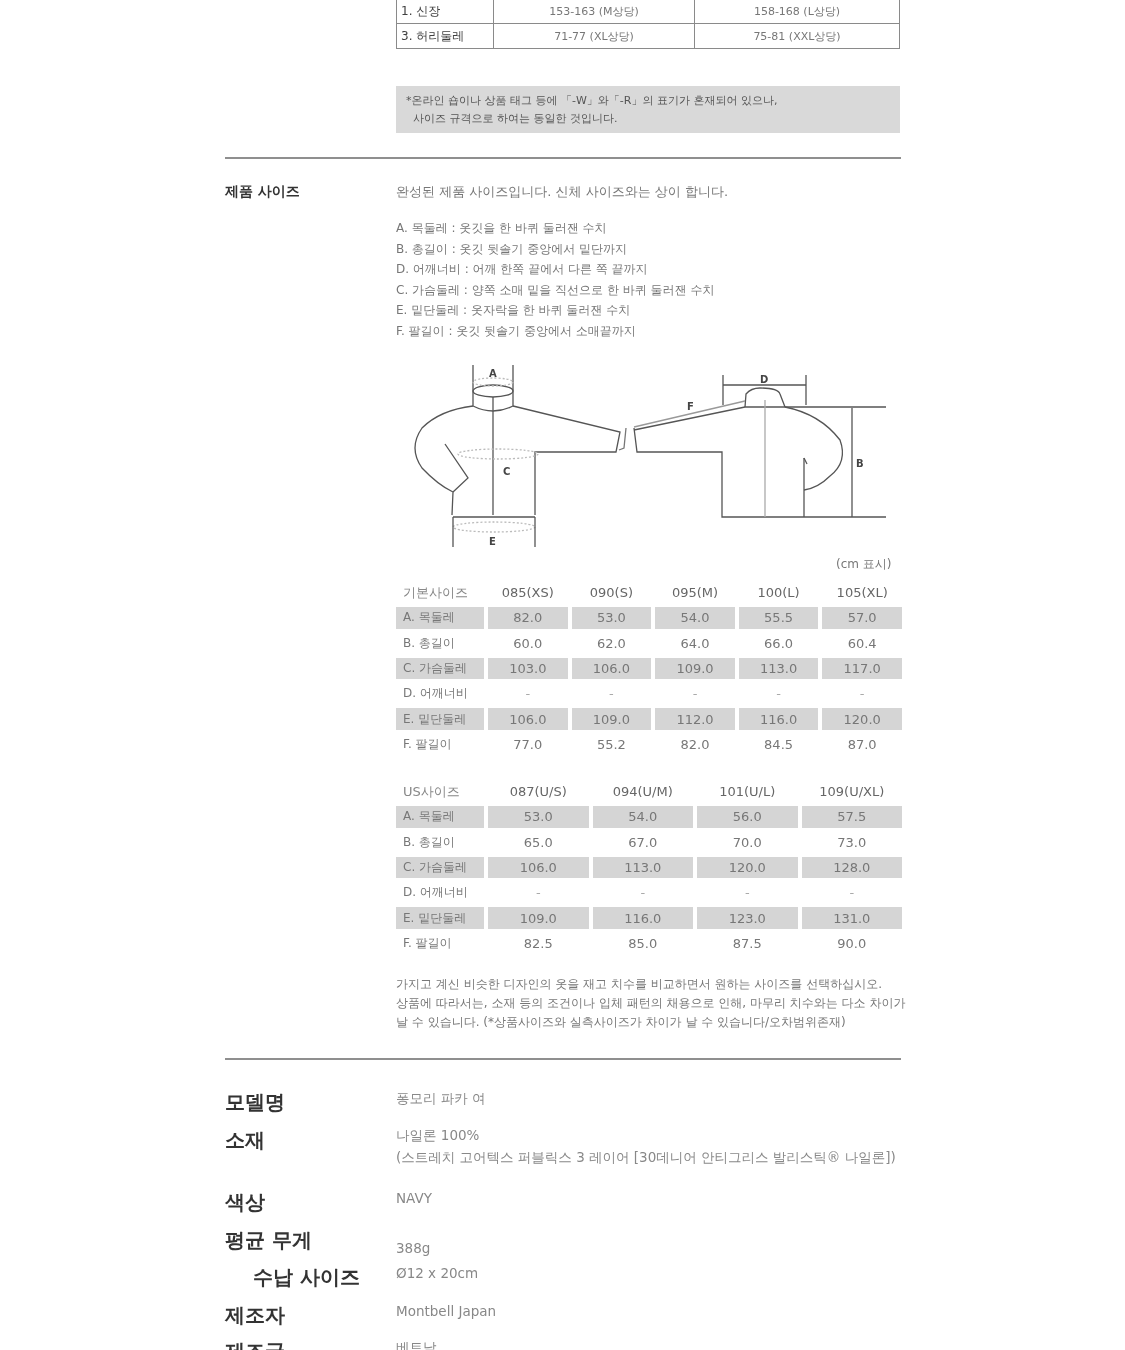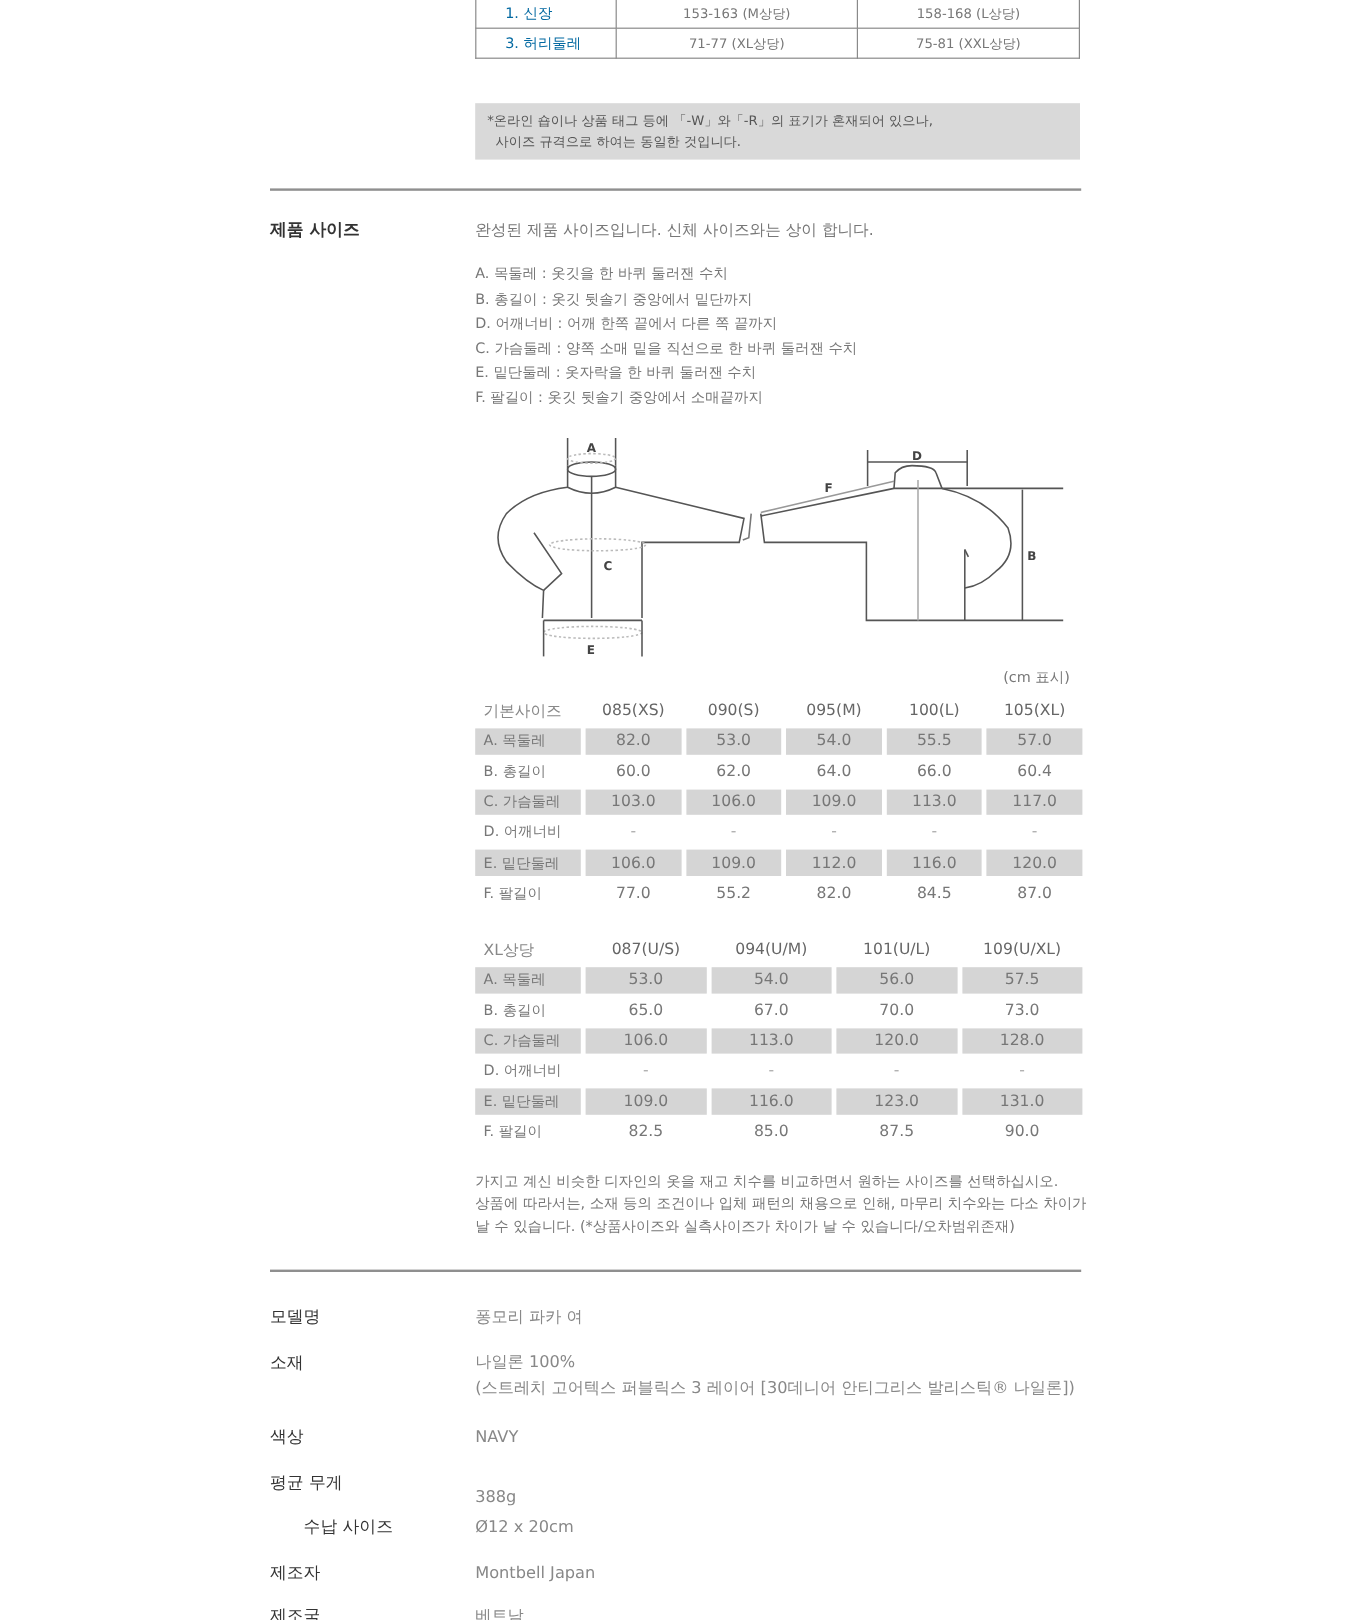--- a/index.html
+++ b/index.html
@@ -2,21 +2,21 @@
 <html><head>
 <meta charset="utf-8">
 <style>
   html, body { margin: 0; padding: 0; background: #ffffff; }
   body { width: 1125px; height: 1350px; position: relative; overflow: hidden;
          font-family: "DejaVu Sans", "Liberation Sans", sans-serif; color: #666; }
 
   
   .top-table { position: absolute; left: 396px; top: -2px; width: 504px; border-collapse: collapse; }
   .top-table td { border: 1.5px solid #8a8a8a; height: 24px; padding: 0; font-size: 11px; color: #777; text-align: center; }
-  .top-table td.lbl { text-align: left; padding-left: 24px; width: 92px; font-size: 12px; color: #0369a1; }
+  .top-table td.lbl { text-align: left; padding-left: 4px; width: 92px; font-size: 12px; color: #404040; }
   .top-table td.c1 { width: 200px; }
   .note-box { position: absolute; left: 396px; top: 86px; width: 504px; height: 47px; background: #d9d9d9; box-sizing: border-box; padding: 6px 10px; font-size: 11px; color: #555; line-height: 18px; }
   .note-box span { display: block; }
   .note-box span + span { padding-left: 7px; }
 
   .divider { position: absolute; left: 225px; width: 676px; height: 2px; background: #8f8f8f; }
 
   .section-label { position: absolute; left: 225px; font-size: 14px; font-weight: bold; color: #333; }
   .intro { position: absolute; left: 396px; top: 183px; font-size: 13px; color: #777; }
   .defs { position: absolute; left: 396px; top: 218px; font-size: 12px; color: #777; line-height: 20.5px; }
@@ -33,21 +33,21 @@
   .grid .lbl { justify-content: flex-start; padding-left: 7px; width: 88px; font-size: 12px; color: #777; }
   .grid .head .cell { font-size: 13px; color: #666; }
   .grid .head .lbl { color: #888; }
   .grid .shaded .cell { background: #d5d5d5; margin-top: 2px; margin-bottom: 2px; }
   .grid .dash { color: #aaa; }
   .grid5 .cell.v { width: 79.6px; }
   .grid4 .cell.v { width: 100.5px; }
 
   .footer-note { position: absolute; left: 396px; top: 975px; width: 510px; font-size: 12px; color: #777; line-height: 19px; }
 
-  .spec-label { position: absolute; left: 225px; font-size: 14px; font-weight: normal; color: #333; }
+  .spec-label { position: absolute; left: 225px; font-size: 20px; font-weight: bold; color: #333; }
   .spec-value { position: absolute; left: 396px; font-size: 13.5px; color: #888; line-height: 22px; }
 </style>
 </head>
 <body>
 
 <table class="top-table">
   <tbody>
       <tr>
     <td class="lbl">1. 신장</td>
     <td class="c1">153-163 (M상당)</td>
@@ -188,21 +188,21 @@
     <div class="cell v">77.0</div>
     <div class="cell v">55.2</div>
     <div class="cell v">82.0</div>
     <div class="cell v">84.5</div>
     <div class="cell v">87.0</div>
   </div>
 </div>
 
 <div class="grid grid4" style="top:779px;">
   <div class="row head">
-    <div class="cell lbl">XL상당</div>
+    <div class="cell lbl">US사이즈</div>
     <div class="cell v">087(U/S)</div>
     <div class="cell v">094(U/M)</div>
     <div class="cell v">101(U/L)</div>
     <div class="cell v">109(U/XL)</div>
   </div>
   <div class="row shaded">
     <div class="cell lbl">A. 목둘레</div>
     <div class="cell v">53.0</div>
     <div class="cell v">54.0</div>
     <div class="cell v">56.0</div>

